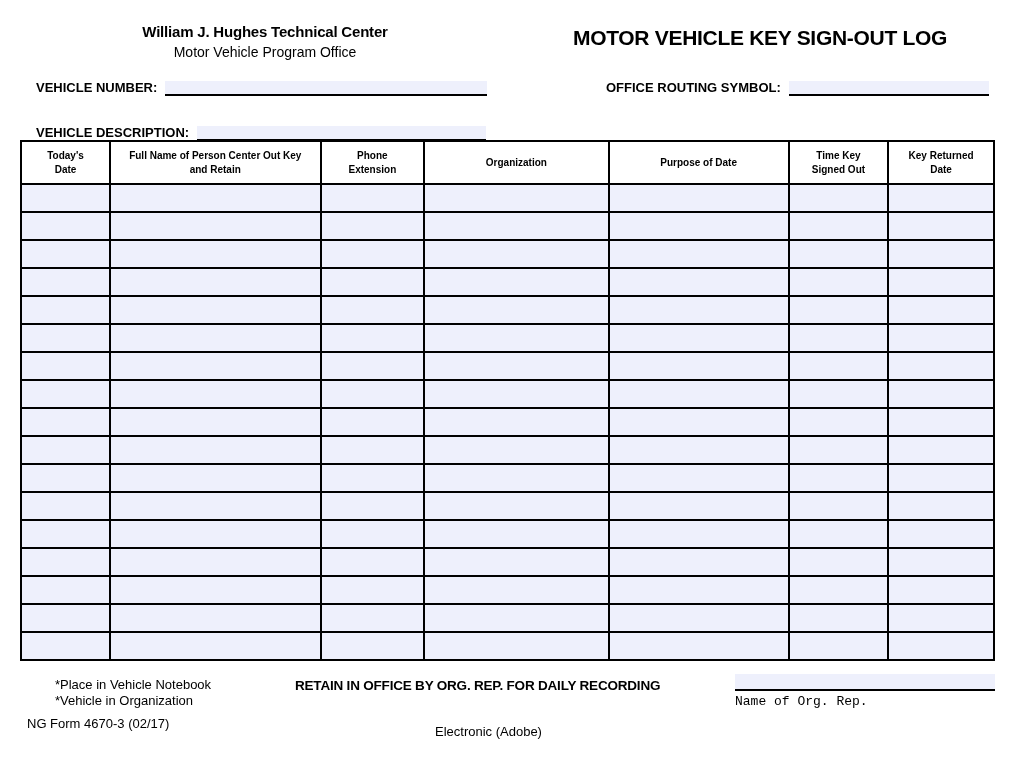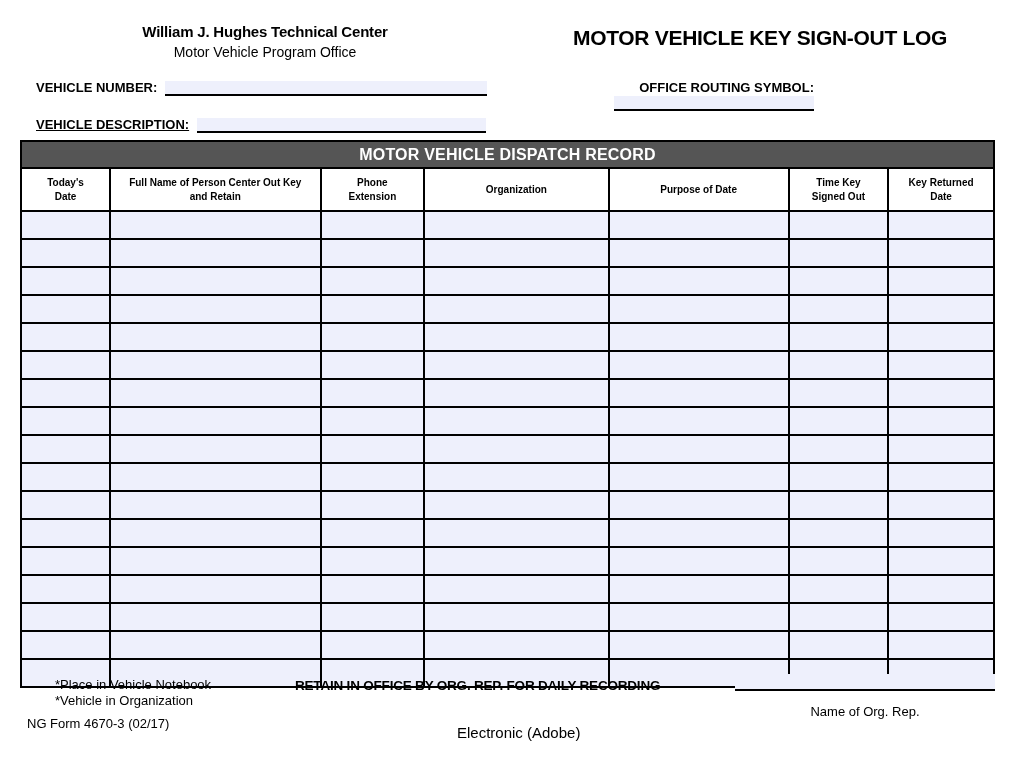--- a/index.html
+++ b/index.html
@@ -75,24 +75,24 @@
     font-family: "Liberation Sans", sans-serif;
     font-size: 13px;
     padding: 0 3px;
     box-sizing: border-box;
     outline: none;
   }
 
   #row-vehicle-number { left: 36px; top: 80px; }
   #row-vehicle-number .field-input { width: 322px; }
 
-  #row-vehicle-description { left: 36px; top: 117px; text-decoration: underline; }
+  #row-vehicle-description { left: 36px; top: 125px; }
   #row-vehicle-description .field-input { width: 289px; }
 
-  #row-routing-symbol { left: 606px; top: 80px; flex-direction: column; }
+  #row-routing-symbol { left: 606px; top: 80px; }
   #row-routing-symbol .field-input { width: 200px; }
 
   
   #dispatch-table {
     position: absolute;
     left: 20px;
     top: 140px;
     width: 975px;
     border-collapse: collapse;
     table-layout: fixed;
@@ -159,36 +159,37 @@
     background: #eef0fc;
     border: none;
     border-bottom: 2px solid #000000;
     box-sizing: border-box;
     font-family: "Liberation Sans", sans-serif;
     font-size: 13px;
     padding: 0 3px;
     outline: none;
   }
   #org-rep-caption {
-    text-align: center;
+    text-align: left;
     font-size: 13px;
     line-height: 18px;
-    padding-top: 12px;
+    padding-top: 2px;
+    font-family: Liberation Mono, monospace;
   }
   #form-number {
     position: absolute;
     left: 27px;
     top: 716px;
     font-size: 13px;
   }
   #electronic-note {
     position: absolute;
-    left: 457px;
+    left: 435px;
     top: 724px;
-    font-size: 15px;
+    font-size: 13px;
   }
 </style>
 </head>
 <body>
 
 <div id="page-header">
   <div id="form-title">MOTOR VEHICLE KEY SIGN-OUT LOG</div>
   <div id="org-block">
     <div id="org-name">William J. Hughes Technical Center</div>
     <div id="org-sub">Motor Vehicle Program Office</div>
@@ -214,23 +215,20 @@
   <colgroup>
     <col style="width:85px">
     <col style="width:201px">
     <col style="width:99px">
     <col style="width:176px">
     <col style="width:172px">
     <col style="width:95px">
     <col style="width:101px">
   </colgroup>
   <thead>
-    <tr>
-      <th id="table-band" colspan="7">MOTOR VEHICLE DISPATCH RECORD</th>
-    </tr>
     <tr id="column-header-row">
         <th class="col-head"><span>Today's</span><br><span>Date</span></th>
         <th class="col-head"><span>Full Name of Person Center Out Key</span><br><span>and Retain</span></th>
         <th class="col-head"><span>Phone</span><br><span>Extension</span></th>
         <th class="col-head"><span>Organization</span></th>
         <th class="col-head"><span>Purpose of Date</span></th>
         <th class="col-head"><span>Time Key</span><br><span>Signed Out</span></th>
         <th class="col-head"><span>Key Returned</span><br><span>Date</span></th>
       </tr>
   </thead>

